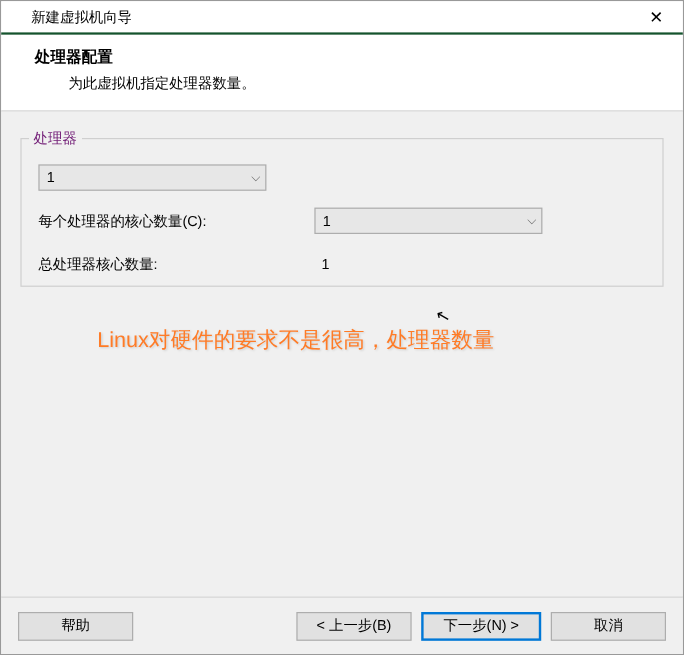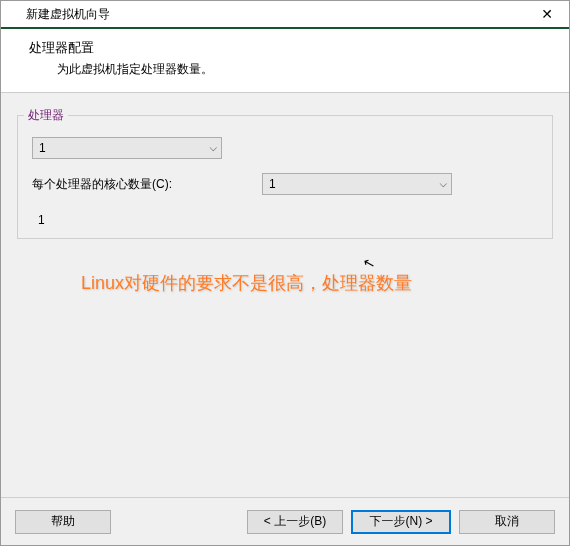--- a/index.html
+++ b/index.html
@@ -42,21 +42,21 @@
     font-size: 14px;
     cursor: default;
   }
   .header {
     background: #fff;
     padding: 10px 20px 14px 28px;
     border-bottom: 1px solid #ccc;
   }
   .header .heading {
     font-size: 13px;
-    font-weight: normal;
+    font-weight: bold;
     color: #000;
     margin-bottom: 4px;
   }
   .header .sub {
     font-size: 12px;
     color: #000;
     padding-left: 28px;
   }
   .content {
     flex: 1;
@@ -203,20 +203,21 @@
           <div class="label">每个处理器的核心数量(C):</div>
           <div class="control">
             <div class="select">
               <span>1</span>
               <span class="chev">⌵</span>
             </div>
           </div>
         </div>
 
         <div class="row">
+          <div class="label">总处理器核心数量:</div>
           <div class="control">
             <span class="static-val">1</span>
           </div>
         </div>
 
       </div>
     </fieldset>
 
     <div class="cursor-mark">↖</div>
 

